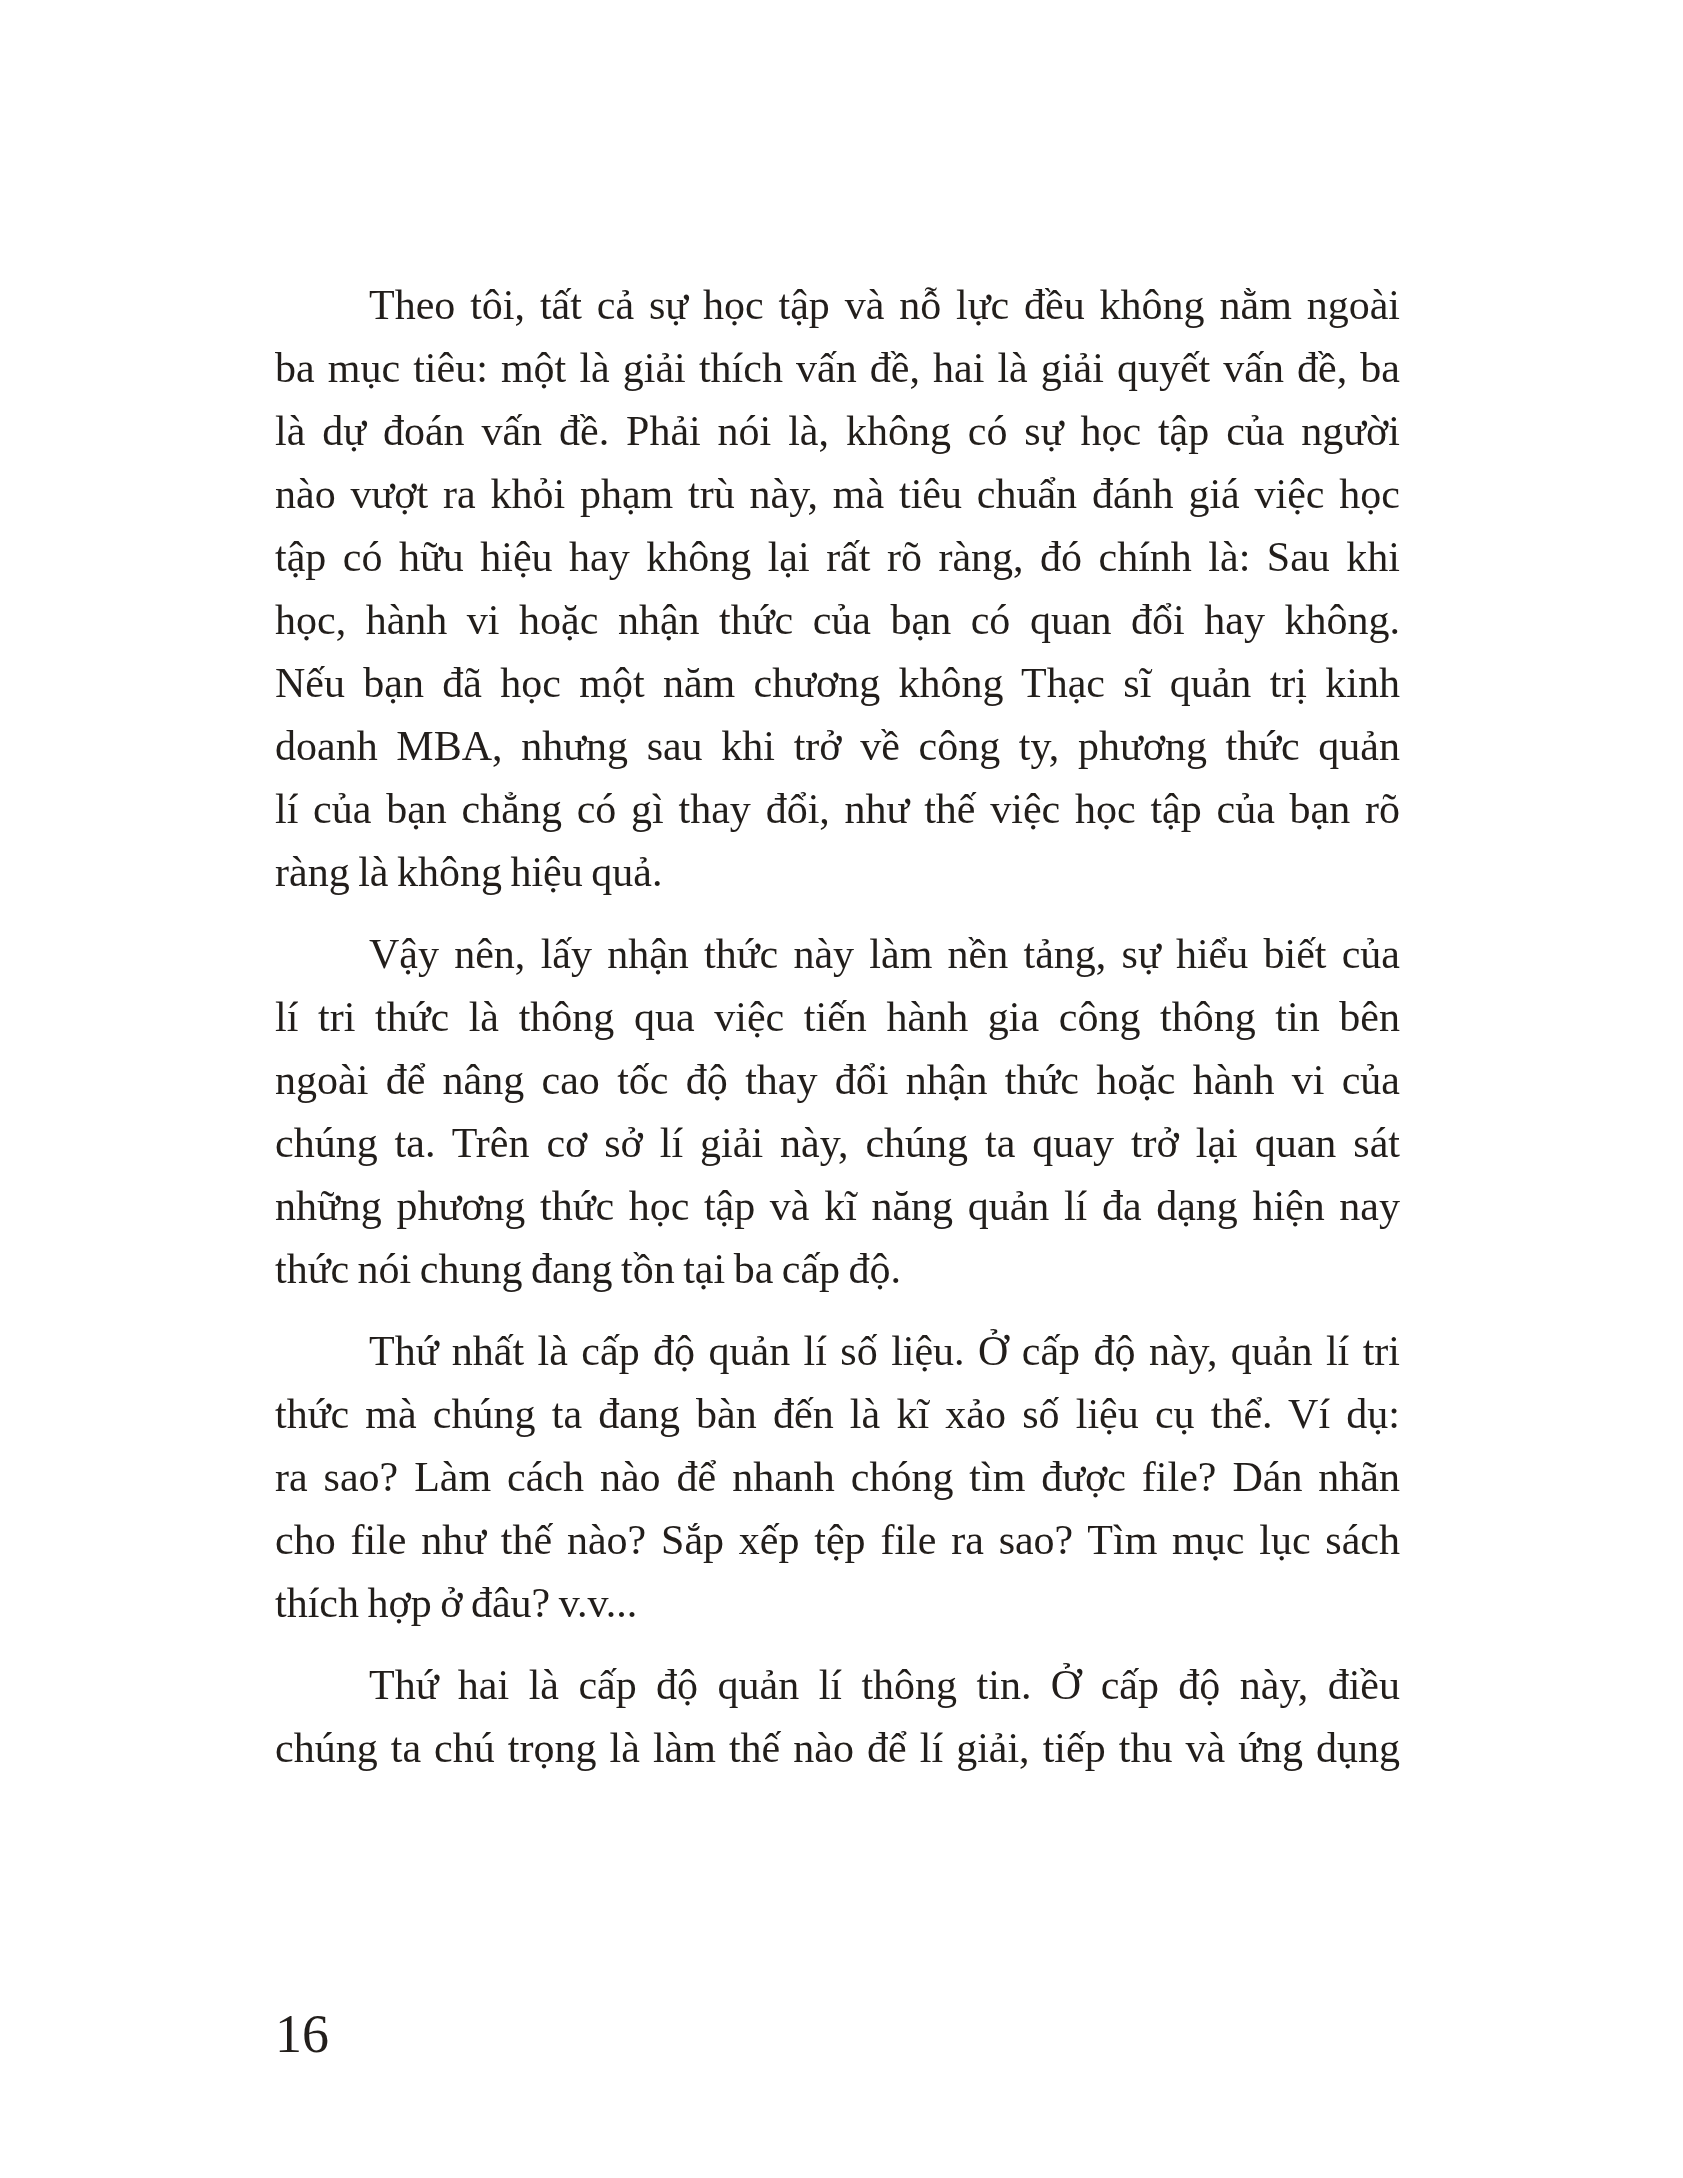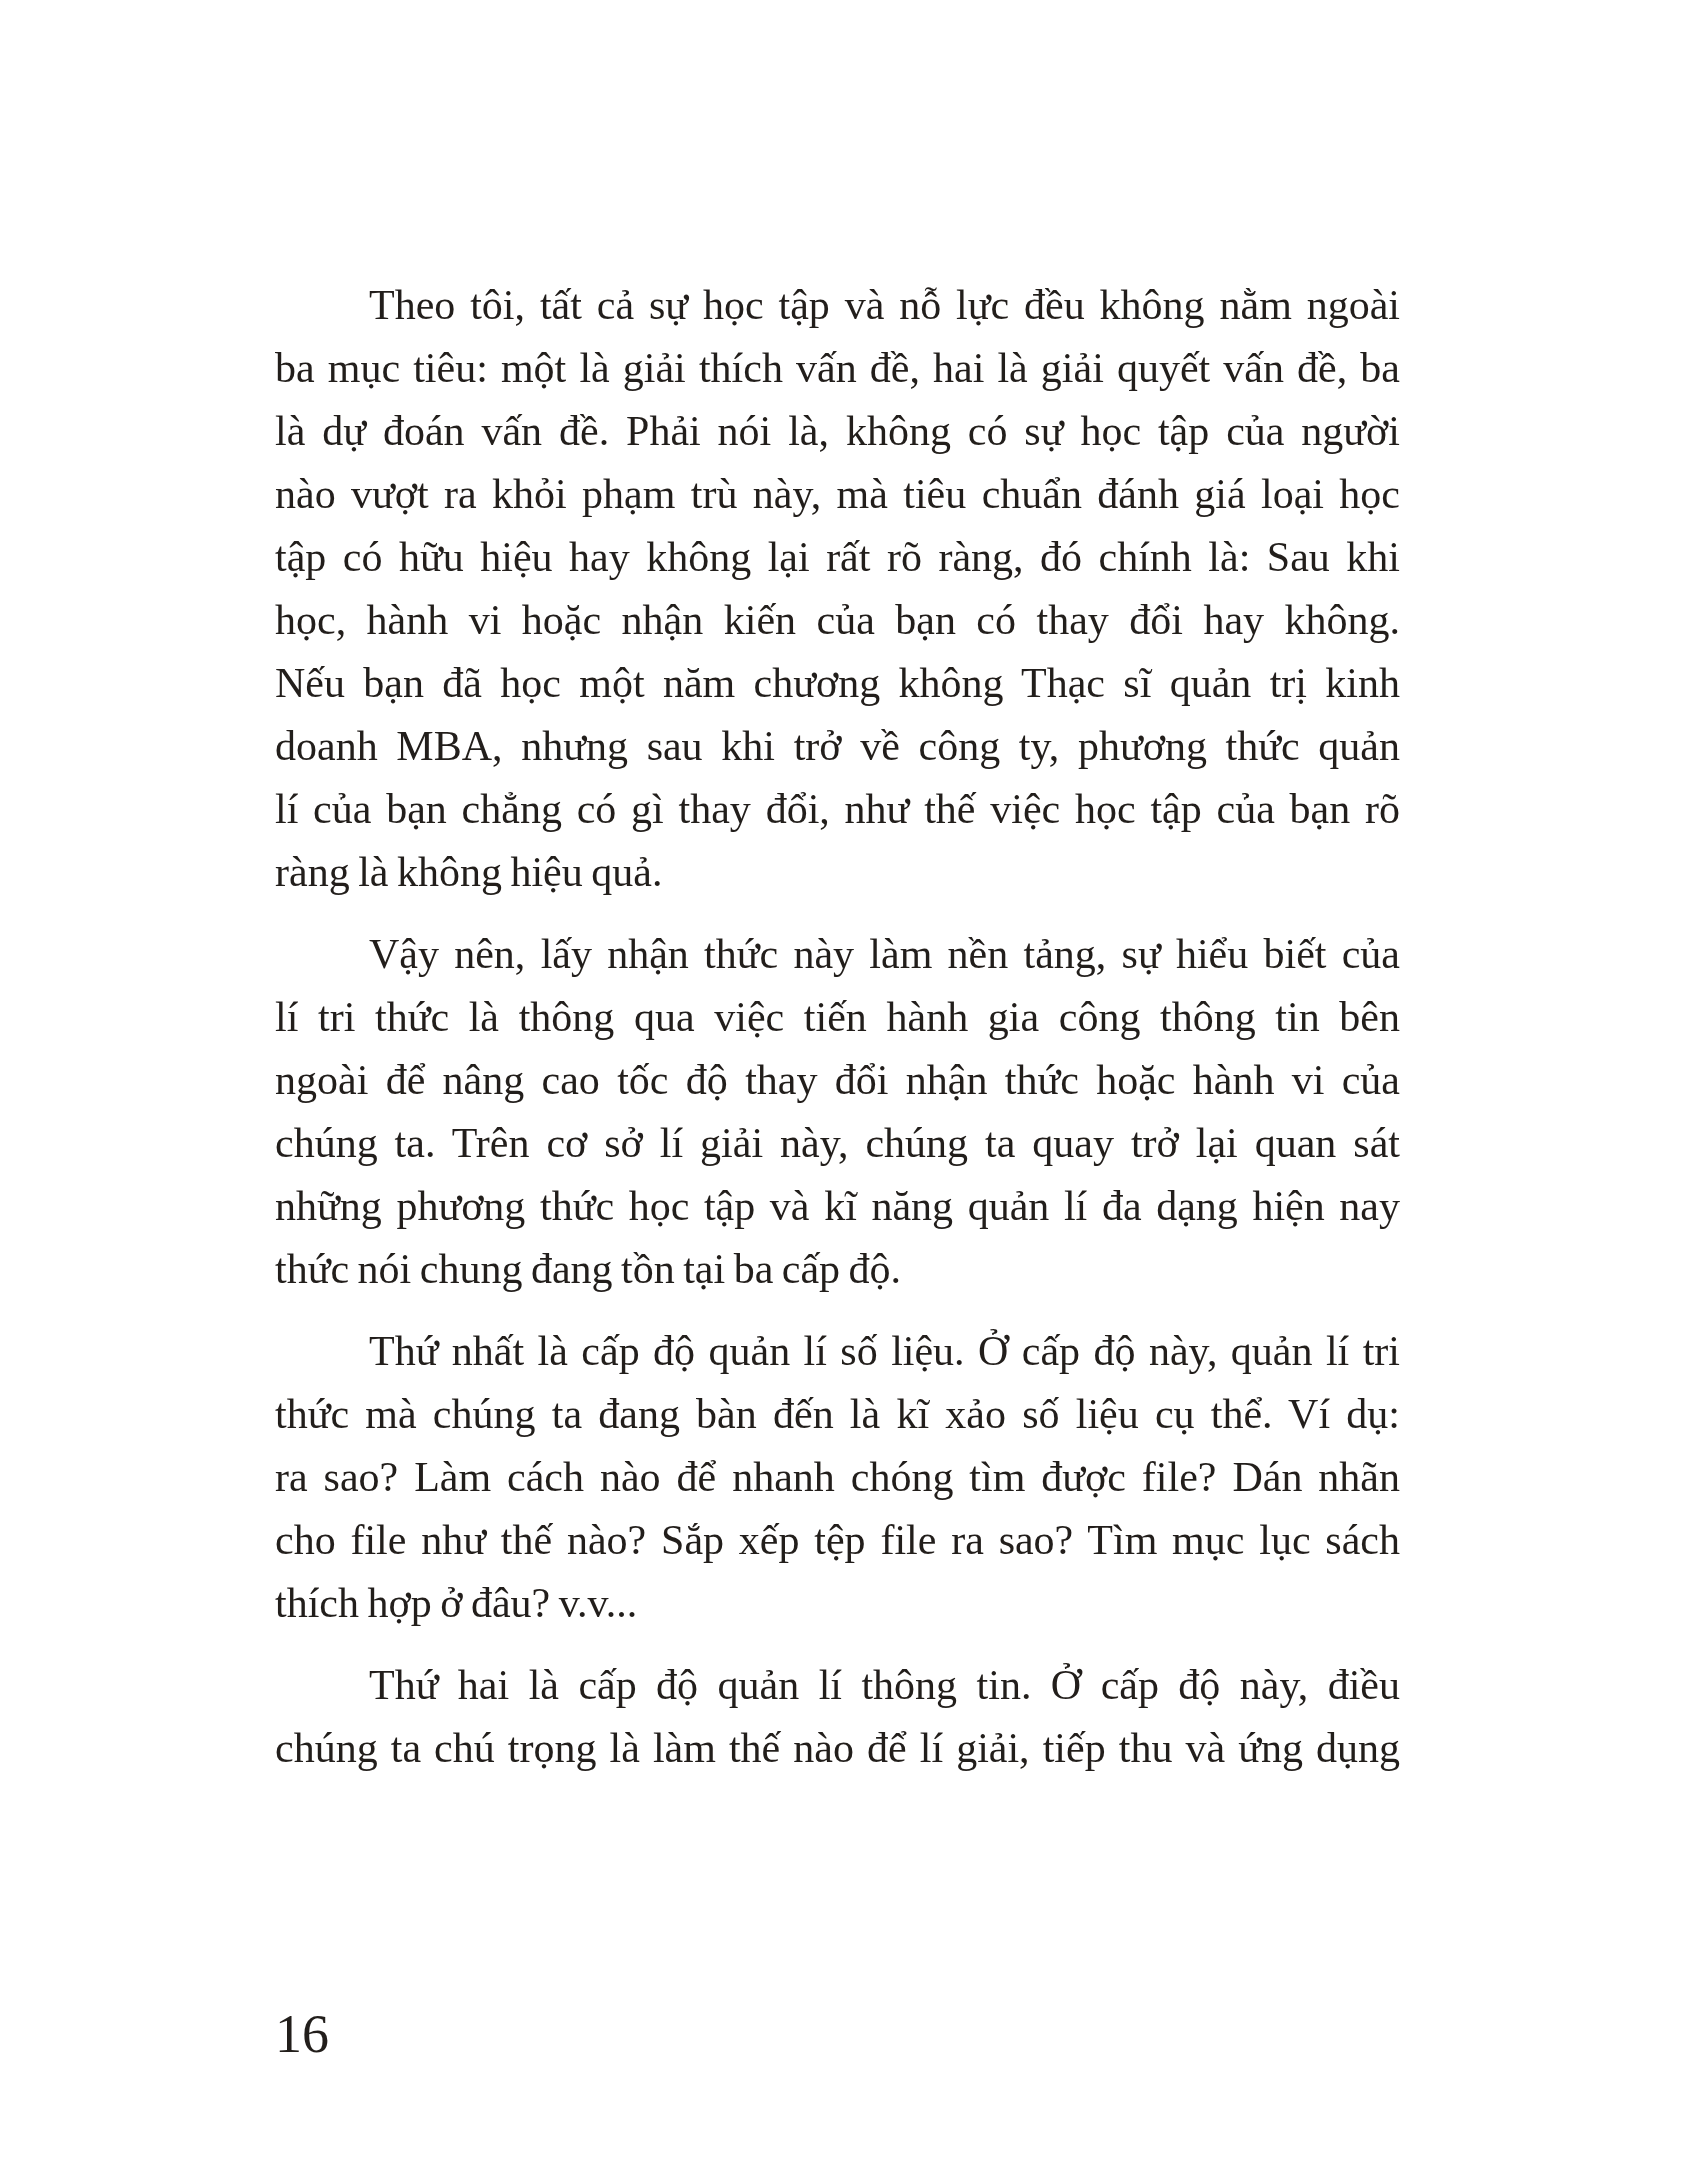--- a/index.html
+++ b/index.html
@@ -52,23 +52,23 @@
 </style>
 </head>
 <body>
 
 <div class="page" style="background: rgb(255, 255, 255);">
   <div class="text-block" style="color: rgb(34, 30, 27);">
       <div class="paragraph">
         <div class="line first">Theo tôi, tất cả sự học tập và nỗ lực đều không nằm ngoài</div>
         <div class="line">ba mục tiêu: một là giải thích vấn đề, hai là giải quyết vấn đề, ba</div>
         <div class="line">là dự đoán vấn đề. Phải nói là, không có sự học tập của người</div>
-        <div class="line">nào vượt ra khỏi phạm trù này, mà tiêu chuẩn đánh giá loại học</div>
+        <div class="line">nào vượt ra khỏi phạm trù này, mà tiêu chuẩn đánh giá việc học</div>
         <div class="line">tập có hữu hiệu hay không lại rất rõ ràng, đó chính là: Sau khi</div>
-        <div class="line">học, hành vi hoặc nhận kiến của bạn có thay đổi hay không.</div>
+        <div class="line">học, hành vi hoặc nhận thức của bạn có quan đổi hay không.</div>
         <div class="line">Nếu bạn đã học một năm chương không Thạc sĩ quản trị kinh</div>
         <div class="line">doanh MBA, nhưng sau khi trở về công ty, phương thức quản</div>
         <div class="line">lí của bạn chẳng có gì thay đổi, như thế việc học tập của bạn rõ</div>
         <div class="line para-end">ràng là không hiệu quả.</div>
       </div>
       <div class="paragraph">
         <div class="line first">Vậy nên, lấy nhận thức này làm nền tảng, sự hiểu biết của</div>
         <div class="line">lí tri thức là thông qua việc tiến hành gia công thông tin bên</div>
         <div class="line">ngoài để nâng cao tốc độ thay đổi nhận thức hoặc hành vi của</div>
         <div class="line">chúng ta. Trên cơ sở lí giải này, chúng ta quay trở lại quan sát</div>

